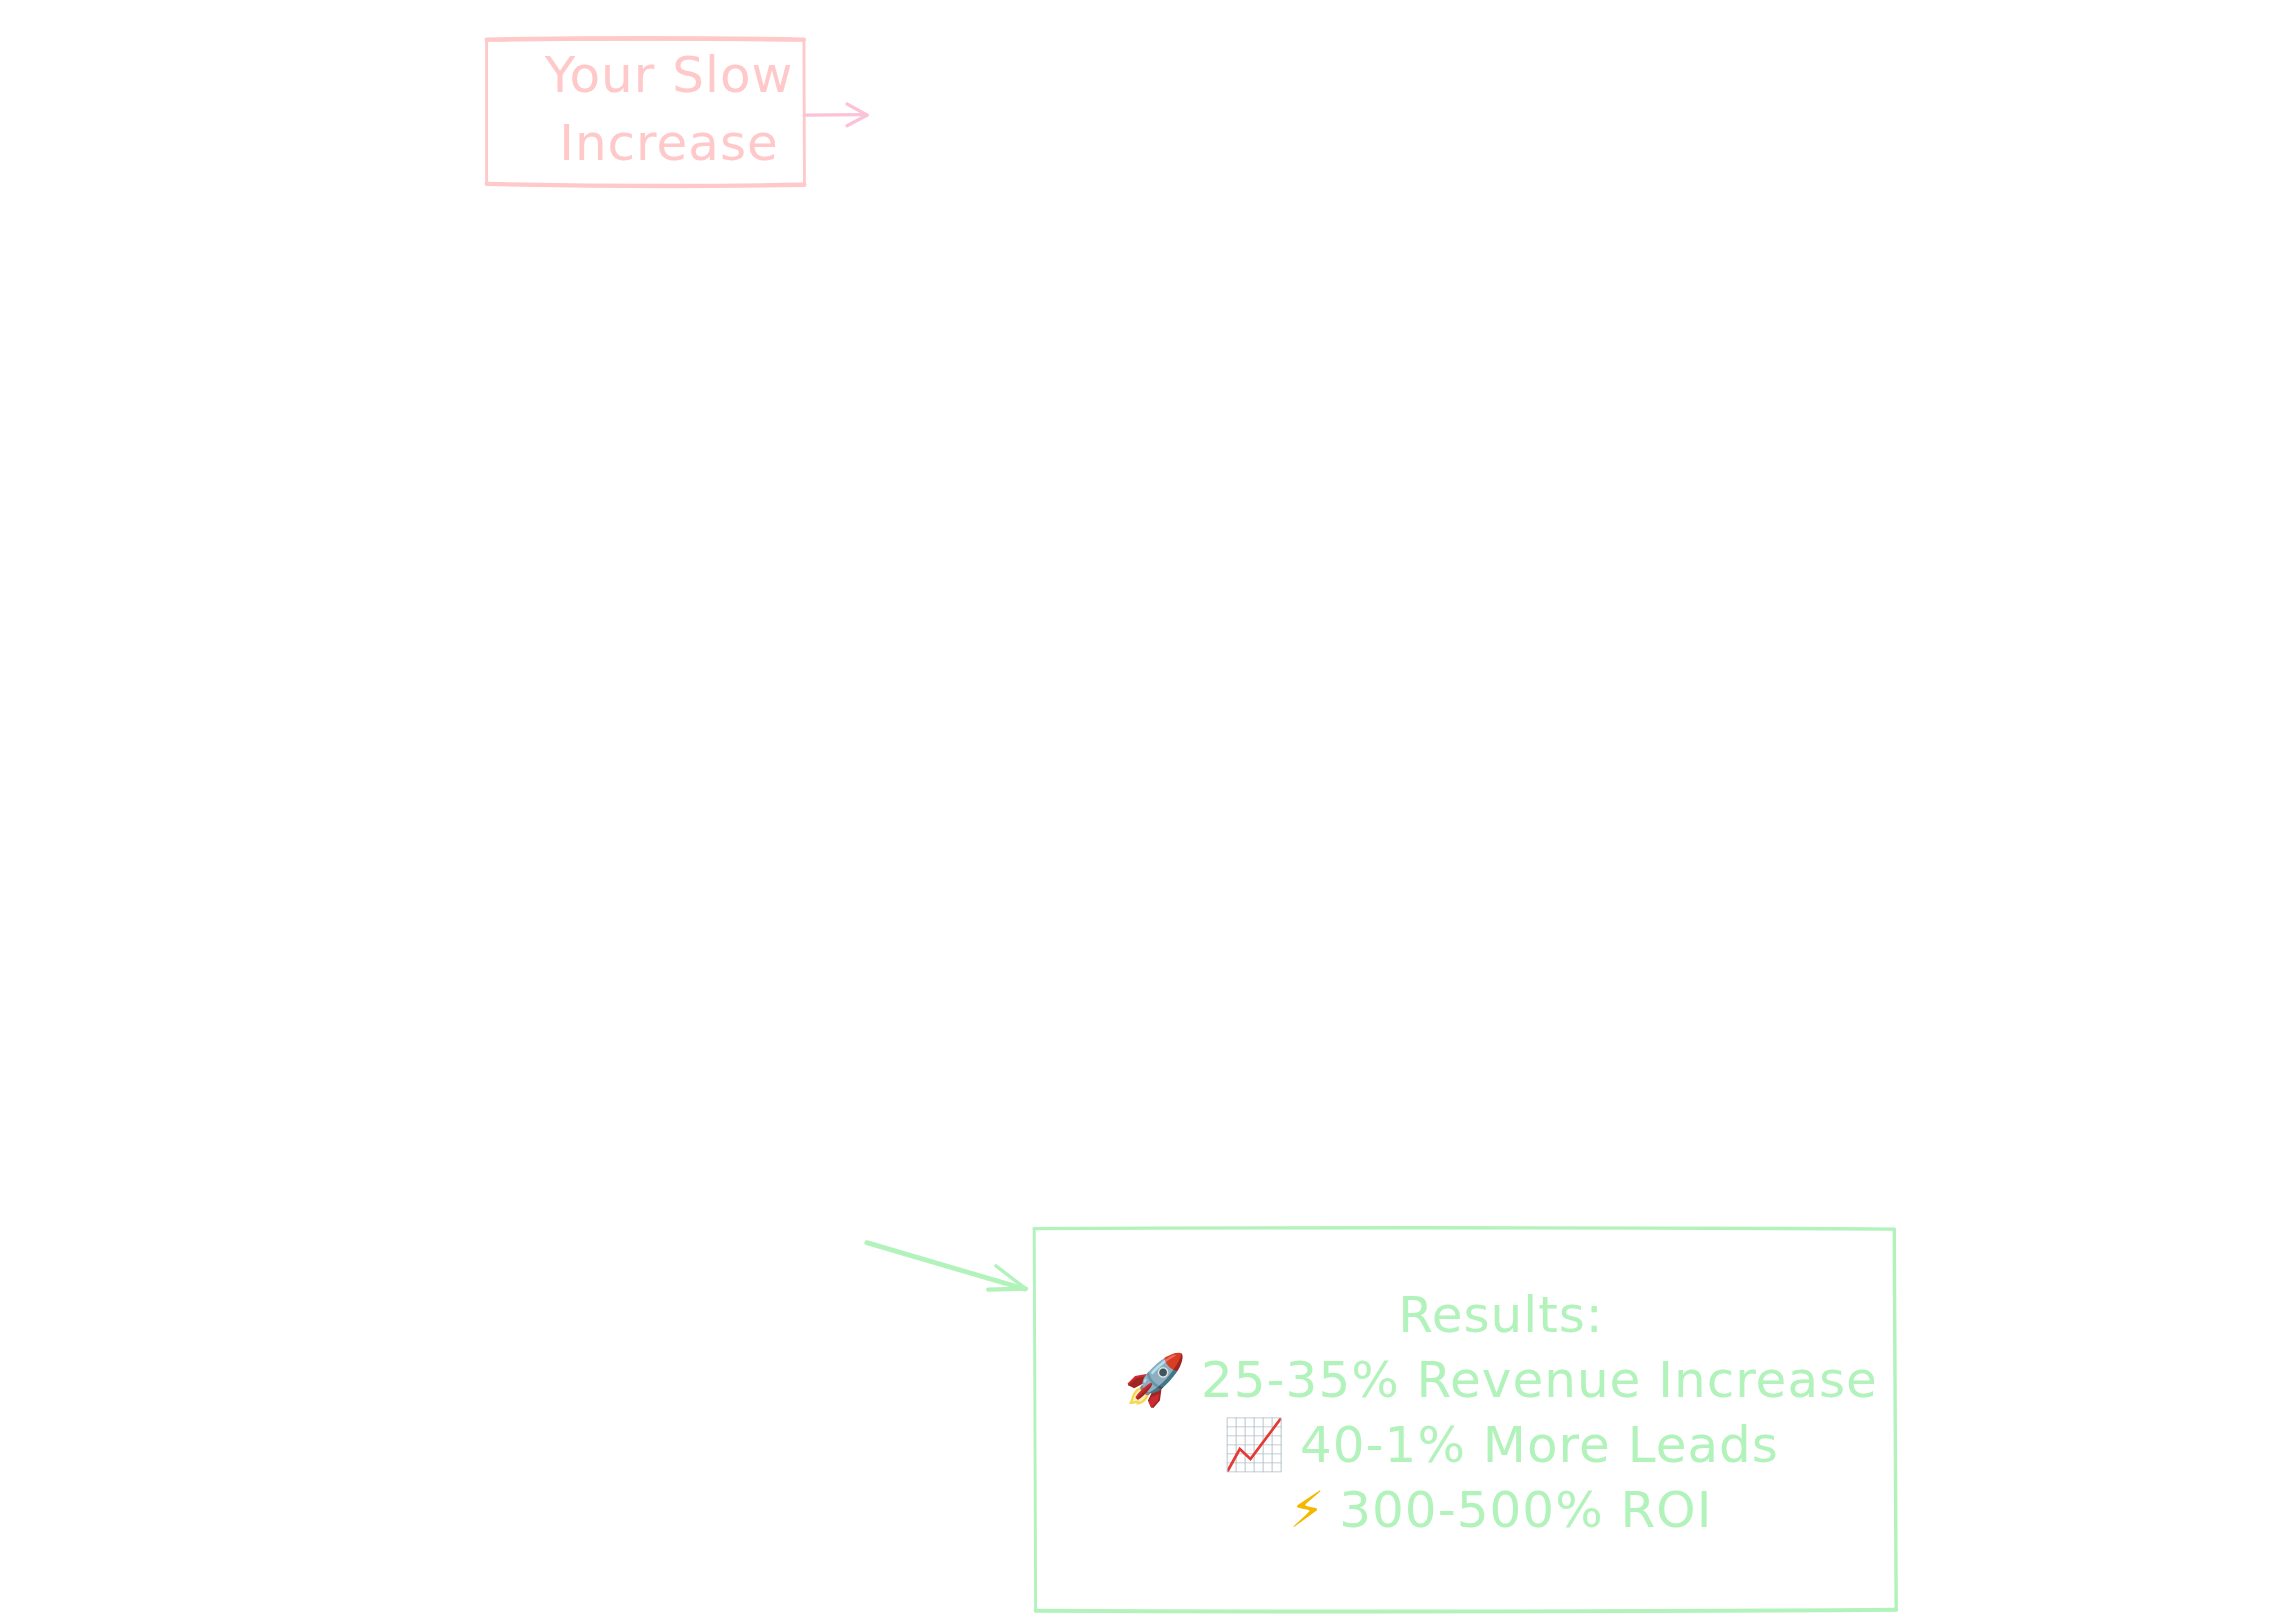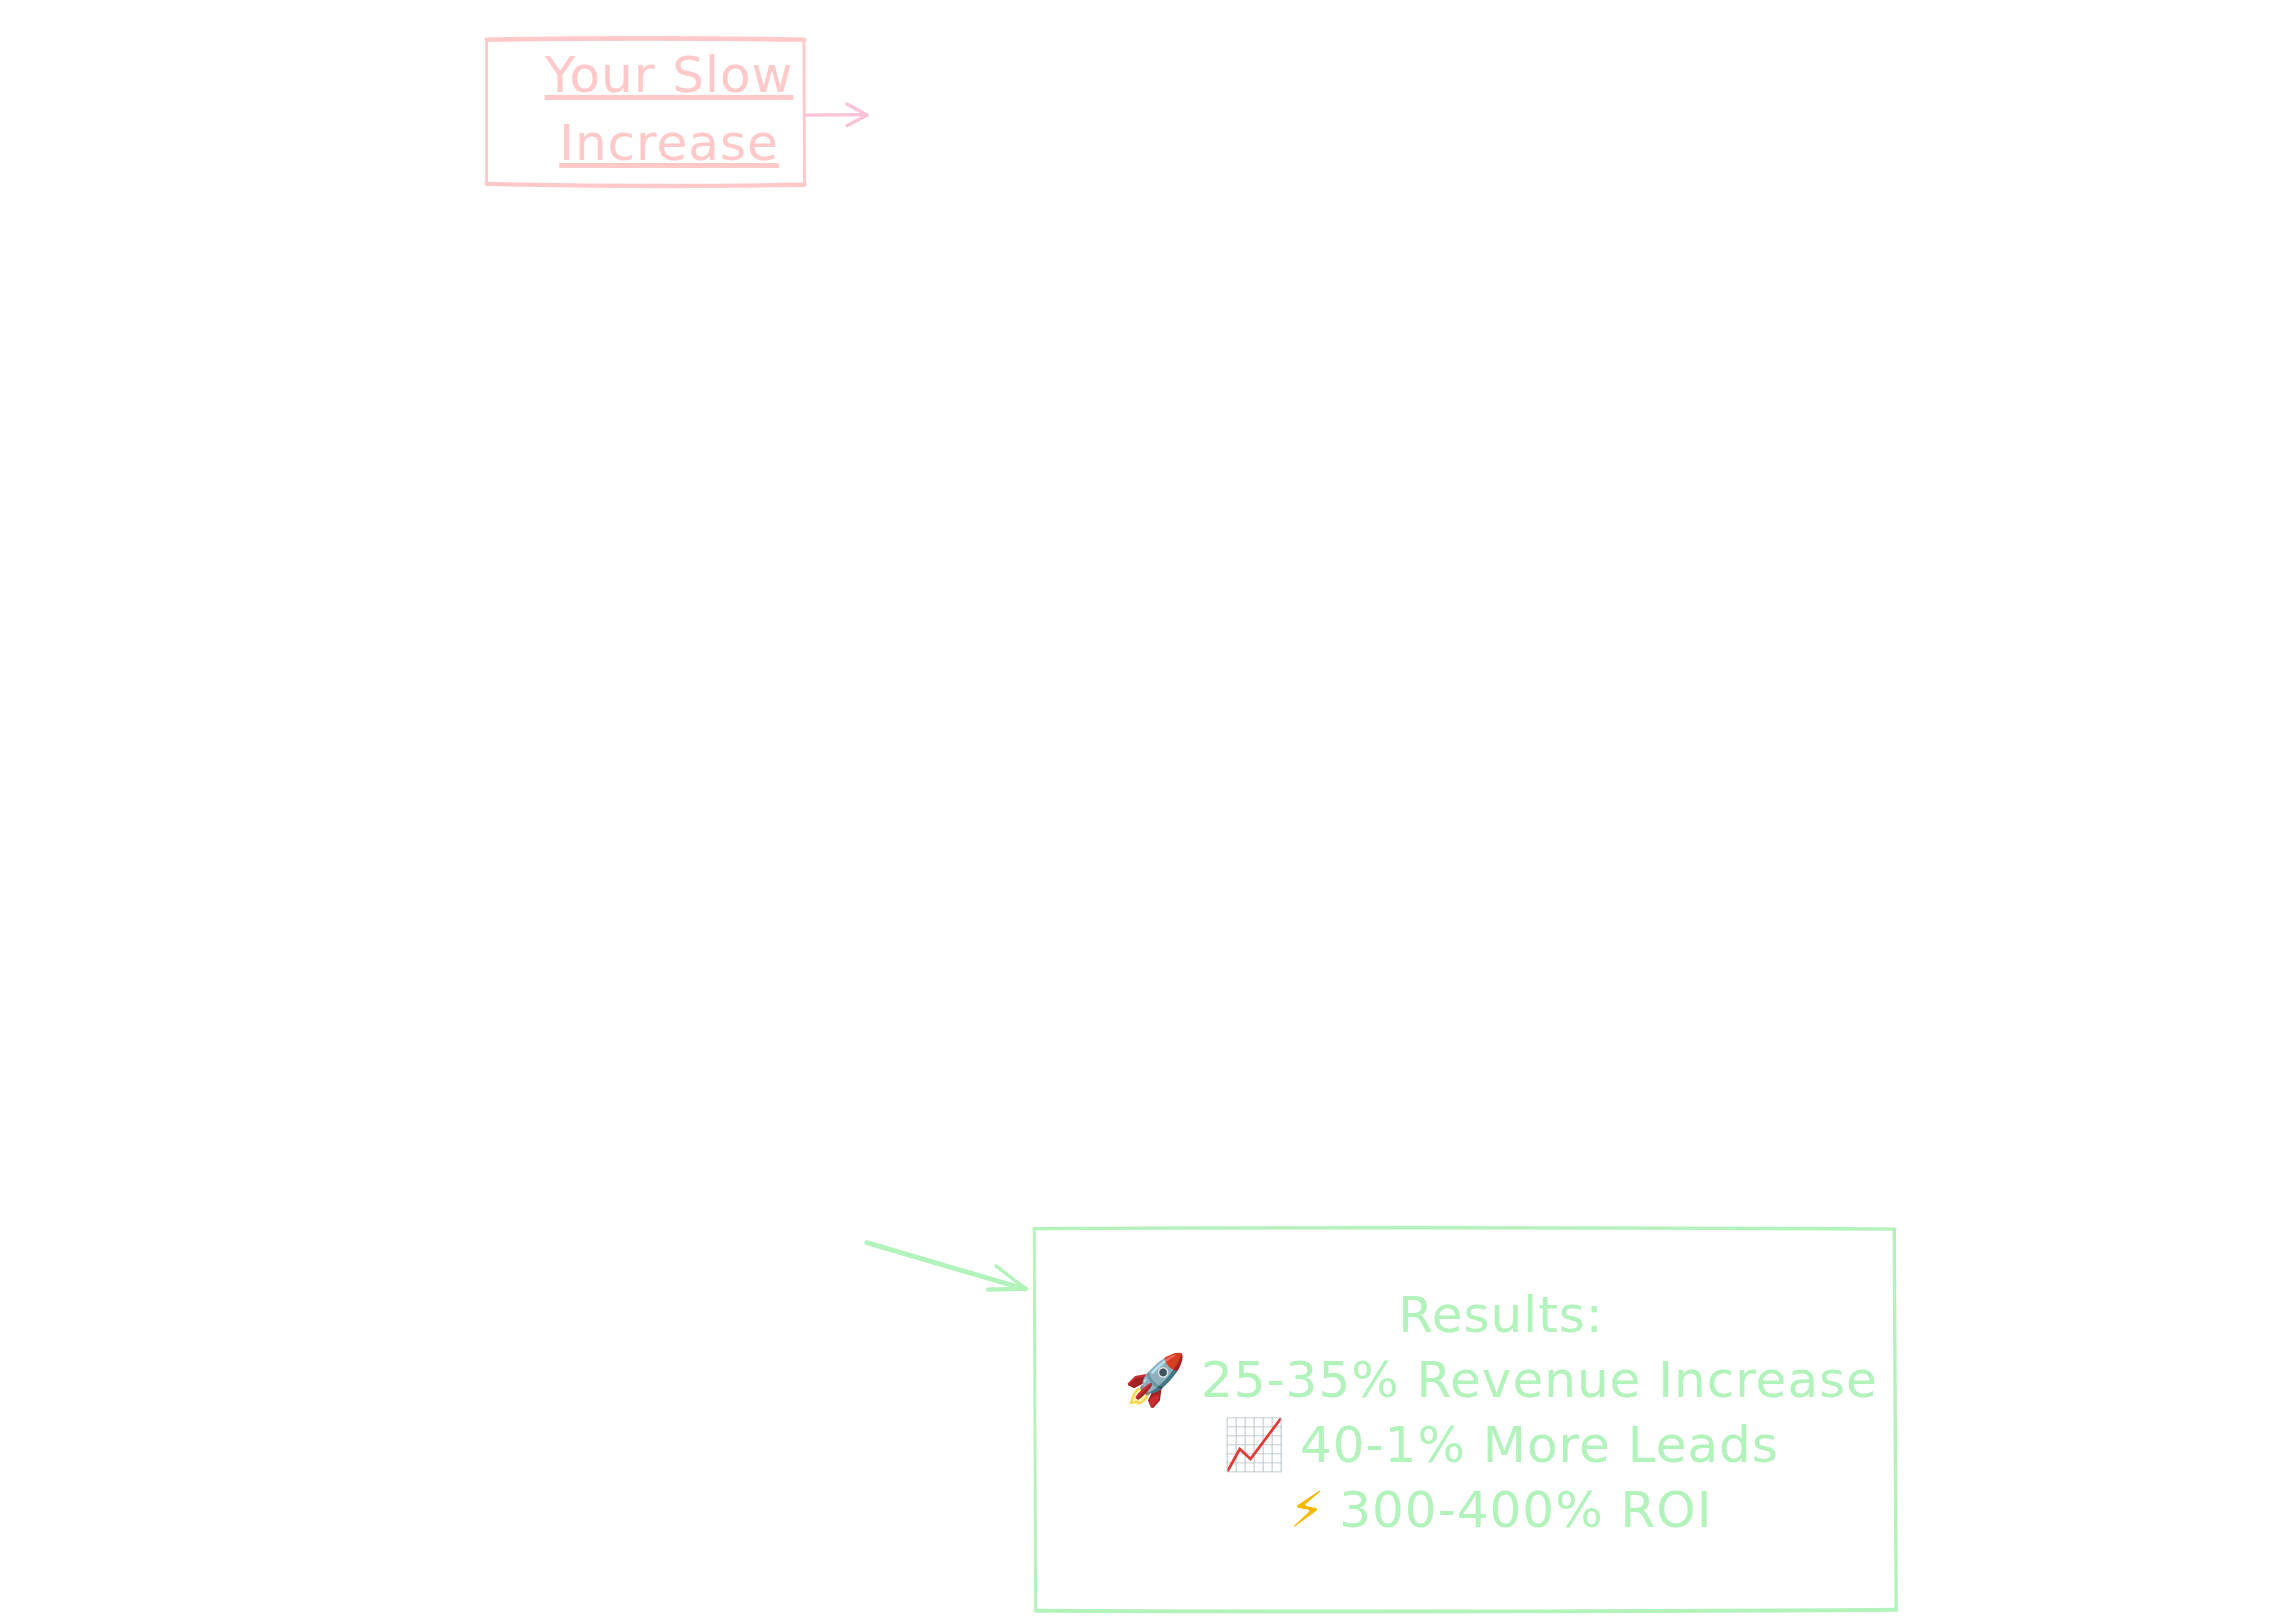--- a/index.html
+++ b/index.html
@@ -11,21 +11,20 @@
     font-family: "DejaVu Sans", sans-serif;
     text-align: center;
     white-space: nowrap;
   }
   .slow-text {
     left: 486px; top: 41px; width: 366px;
     color: #ffc9c9;
     font-size: 50px;
     line-height: 68px;
     letter-spacing: 1px;
-    text-decoration: underline;
   }
   .slow-text span { display: block; }
   .results-text {
     left: 1036px; top: 1283px; width: 860px;
     color: #b2f2bb;
     font-size: 50px;
     line-height: 65px;
     letter-spacing: 1px;
     margin-left: 35px;
   }
@@ -76,18 +75,18 @@
 
   <div class="box-text results-text">
     <span class="line">Results:</span>
     <span class="line">
       <span class="emoji emoji-rocket">🚀</span><span>25-35% Revenue Increase</span>
     </span>
     <span class="line">
       <span class="emoji emoji-chart">📈</span><span>40-1% More Leads</span>
     </span>
     <span class="line">
-      <span class="emoji emoji-bolt">⚡</span><span>300-400% ROI</span>
+      <span class="emoji emoji-bolt">⚡</span><span>300-500% ROI</span>
     </span>
   </div>
 
 </div>
 
 
 </body></html>

